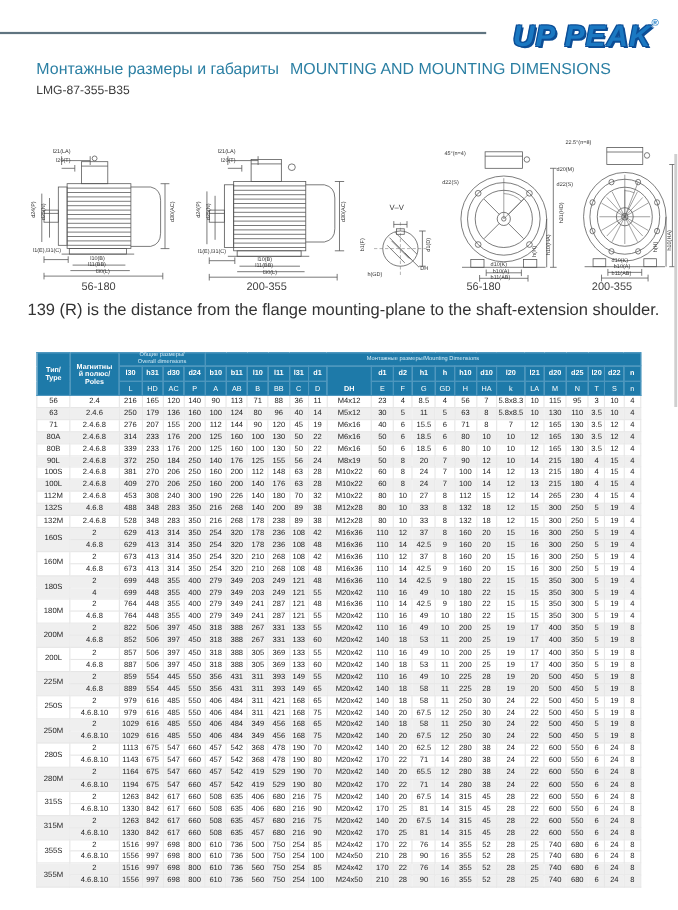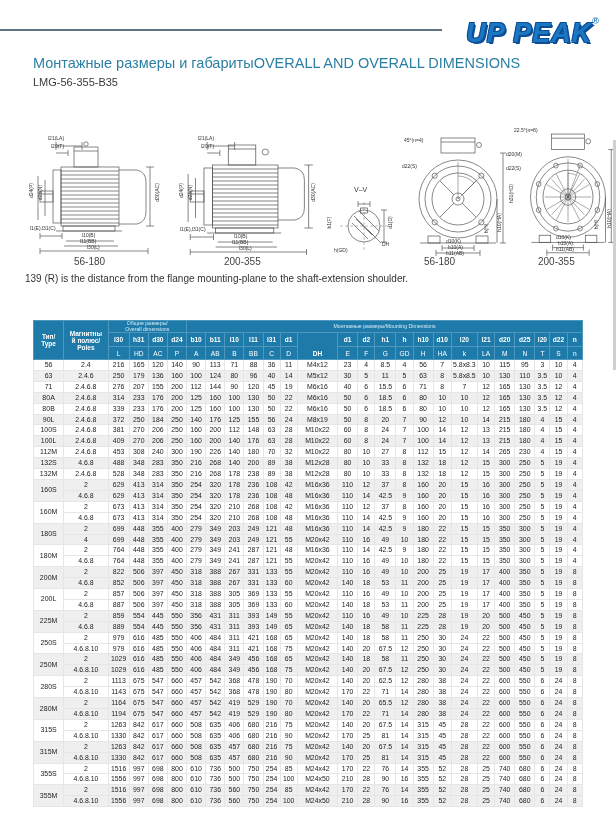--- a/index.html
+++ b/index.html
@@ -5,23 +5,23 @@
   html,body{margin:0;padding:0;background:#fff;}
   #page{position:relative;width:616px;height:827px;background:#ffffff;overflow:hidden;
         font-family:"Liberation Sans",sans-serif;color:#222;}
   
   #top-rule{position:absolute;left:0;top:29px;width:442px;height:2px;background:#5f7480;}
   #logo{position:absolute;right:16px;top:16px;font-style:italic;font-weight:bold;font-size:27px;
         letter-spacing:1px;color:#1a78c2;
         text-shadow:-1px -1px 0 #0d4e96,1px -1px 0 #0d4e96,-1px 1px 0 #0d4e96,1px 1px 0 #0d4e96,2px 2px 0 #0d4e96;}
   #logo sup{font-size:9px;font-style:normal;text-shadow:none;color:#1a78c2;vertical-align:18px;}
   #title{position:absolute;left:33px;top:55px;font-size:14.5px;color:#2b7fa3;white-space:nowrap;}
-  #title .ru{margin-right:0;}
+  #title .ru{margin-right:10px;}
   #model{position:absolute;left:33px;top:76px;font-size:11px;color:#3a3a3a;}
-  #note{position:absolute;left:25px;top:273px;font-size:10px;color:#333;}
+  #note{position:absolute;left:25px;top:273px;font-size:15px;color:#333;}
   #scan-strip{position:absolute;right:0;top:140px;width:3px;height:230px;background:#cfcfcf;}
   
   #drawings{position:absolute;left:26px;top:130px;width:580px;height:142px;}
   .drawing{position:absolute;}
   .drawing svg{display:block;}
   .dimlbl{position:absolute;font-size:5px;color:#333;white-space:nowrap;line-height:5px;}
   .rot{transform:rotate(-90deg);}
   .caption{position:absolute;top:126px;font-size:10px;color:#444;}
   .vv-title{position:absolute;top:-10px;left:22px;font-size:7px;color:#333;}
   
@@ -42,23 +42,23 @@
 </style>
 </head>
 <body>
 
 <div id="page">
 
   <div id="top-rule"></div>
   <div id="logo"><span>UP PEAK</span><sup>®</sup></div>
 
   <div id="title">
-    <span class="ru">Монтажные размеры и габариты</span><span>OVERALL AND OVERALL DIMENSIONS</span>
+    <span class="ru">Монтажные размеры и габариты</span><span>MOUNTING AND MOUNTING DIMENSIONS</span>
   </div>
-  <div id="model">LMG-56-355-B35</div>
+  <div id="model">LMG-87-355-B35</div>
 
   <div id="drawings">
 
     <div class="drawing" style="left:10px;top:10px;width:140px;height:118px;">
       <svg viewBox="0 0 140 118" width="140" height="118">
         <g stroke="#555" fill="none" stroke-width="0.7">
           <path d="M20,6 H46 M20,2 V10 M46,2 V10 M20,13 H32 M32,10 V16"></path>
           <rect x="4" y="51" width="13" height="11"></rect>
             <line x1="4" y1="54" x2="17" y2="54"></line>
           <rect x="17" y="30" width="8" height="53"></rect>

